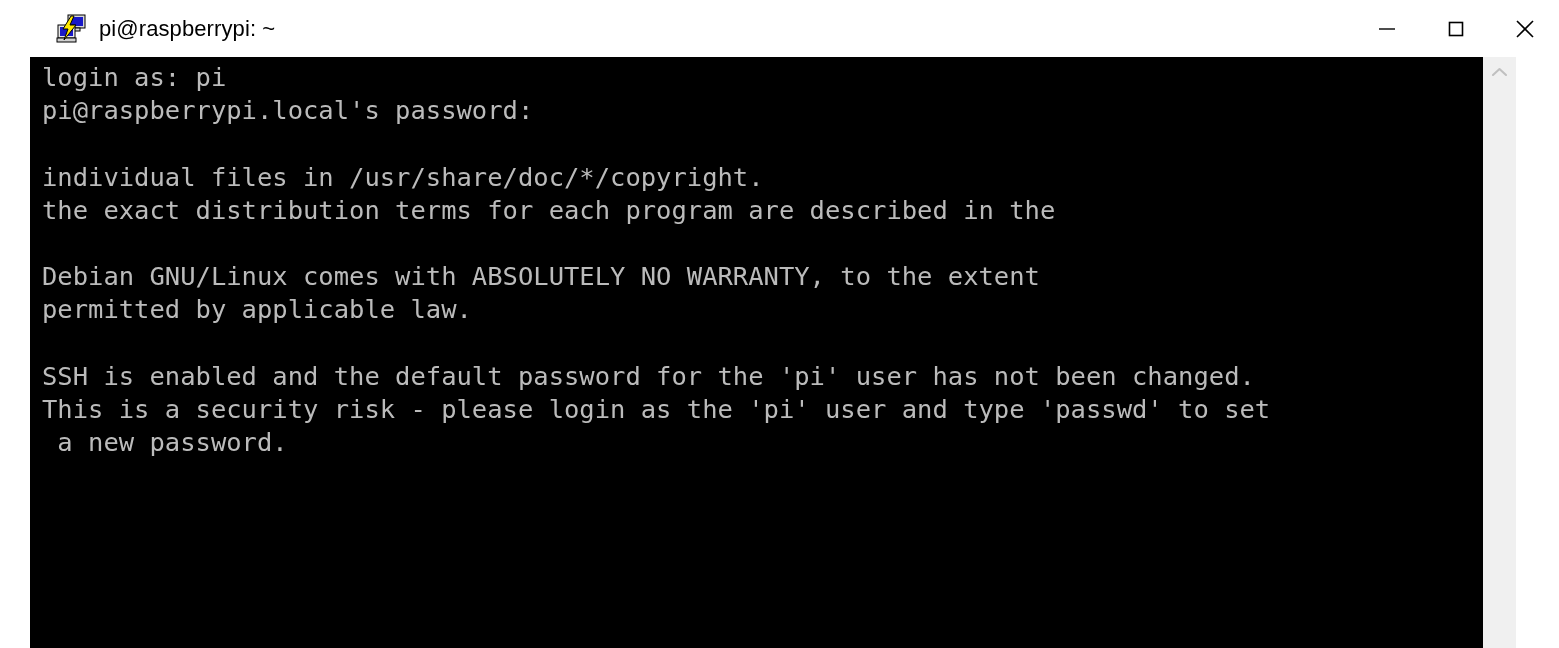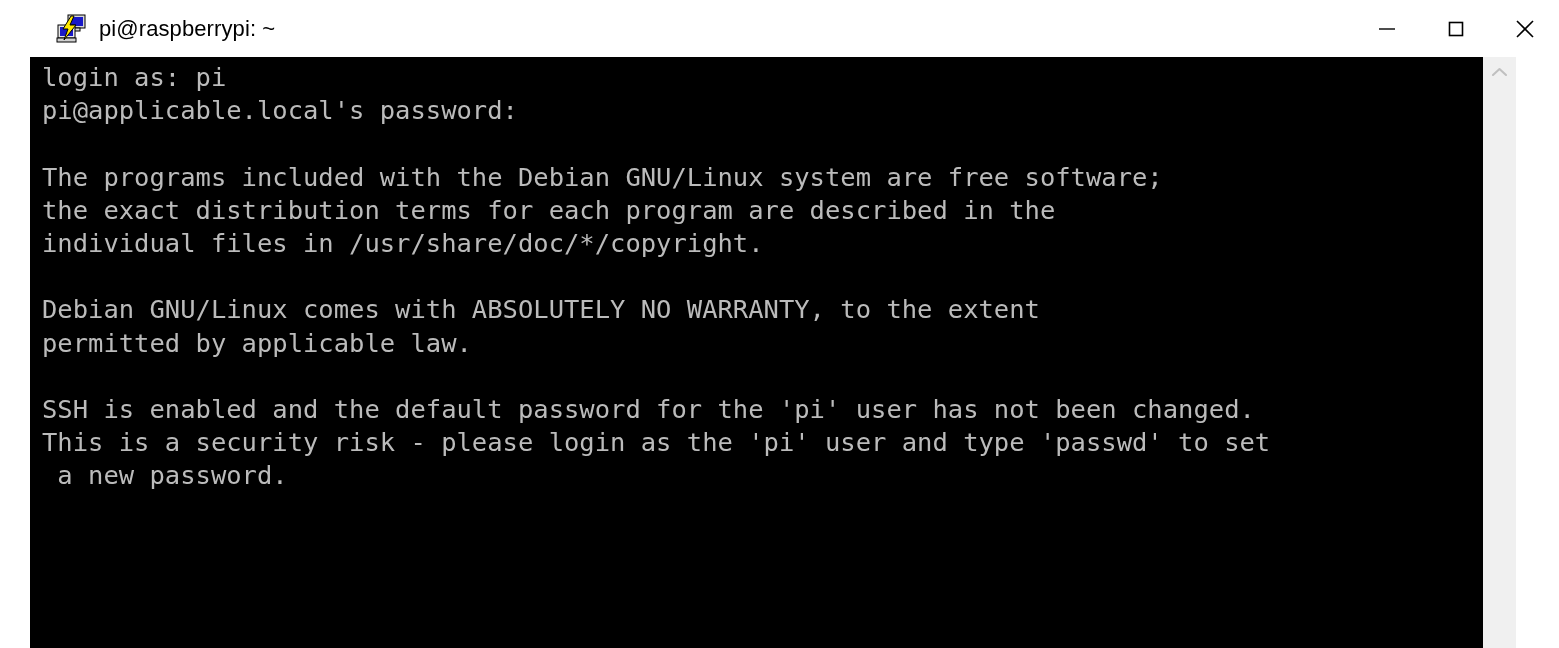--- a/index.html
+++ b/index.html
@@ -202,25 +202,24 @@
       </button>
     </div>
   </div>
 
   <div class="terminal-window">
 
     <div class="terminal-screen">
       <div class="term-lines">
 
         <div class="term-line">login as: pi</div>
-        <div class="term-line">pi@applicable.local's password:</div>
-        <div class="term-line blank"></div>
-        <div class="term-line">The programs included with the Debian GNU/Linux system are free software;</div>
+        <div class="term-line">pi@raspberrypi.local's password:</div>
+        <div class="term-line blank"></div>
+        <div class="term-line">individual files in /usr/share/doc/*/copyright.</div>
         <div class="term-line">the exact distribution terms for each program are described in the</div>
-        <div class="term-line">individual files in /usr/share/doc/*/copyright.</div>
         <div class="term-line blank"></div>
         <div class="term-line">Debian GNU/Linux comes with ABSOLUTELY NO WARRANTY, to the extent</div>
         <div class="term-line">permitted by applicable law.</div>
         <div class="term-line blank"></div>
         <div class="term-line">SSH is enabled and the default password for the 'pi' user has not been changed.</div>
         <div class="term-line">This is a security risk - please login as the 'pi' user and type 'passwd' to set</div>
         <div class="term-line"> a new password.</div>
         <div class="term-line blank"></div>
 
 

